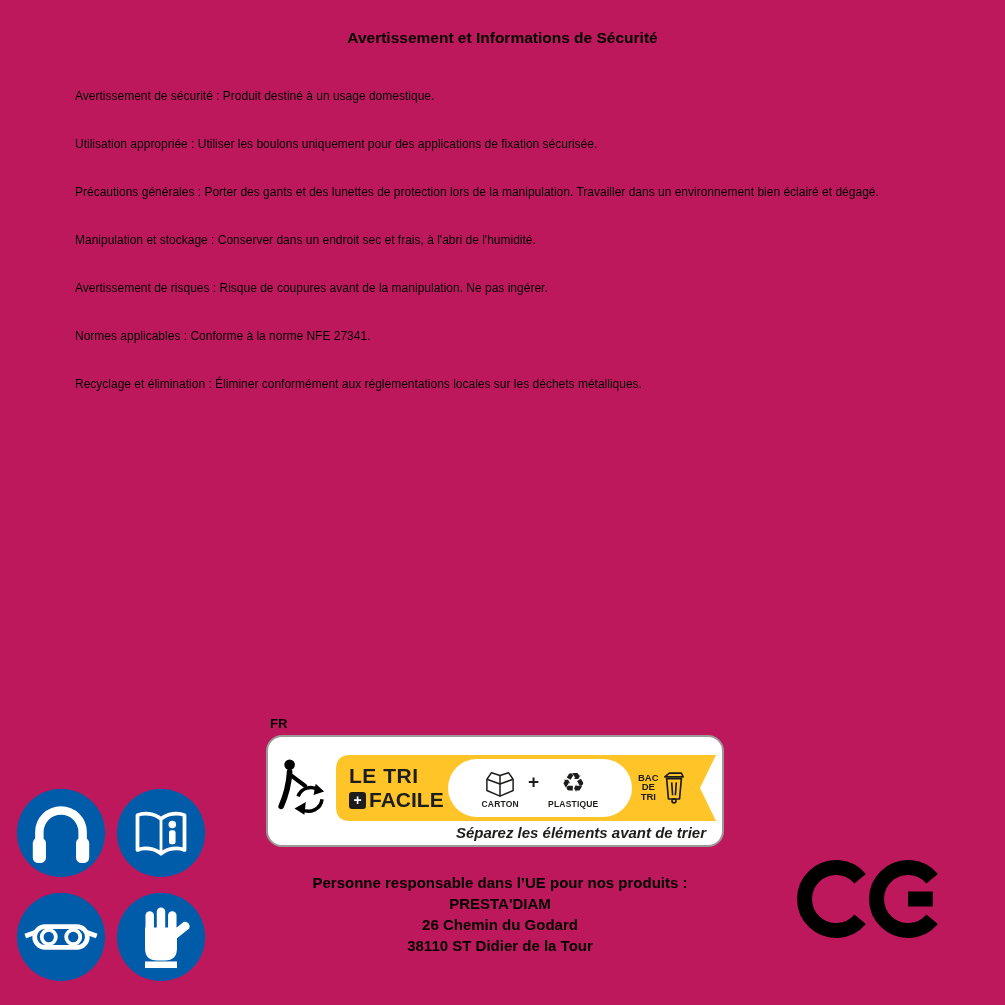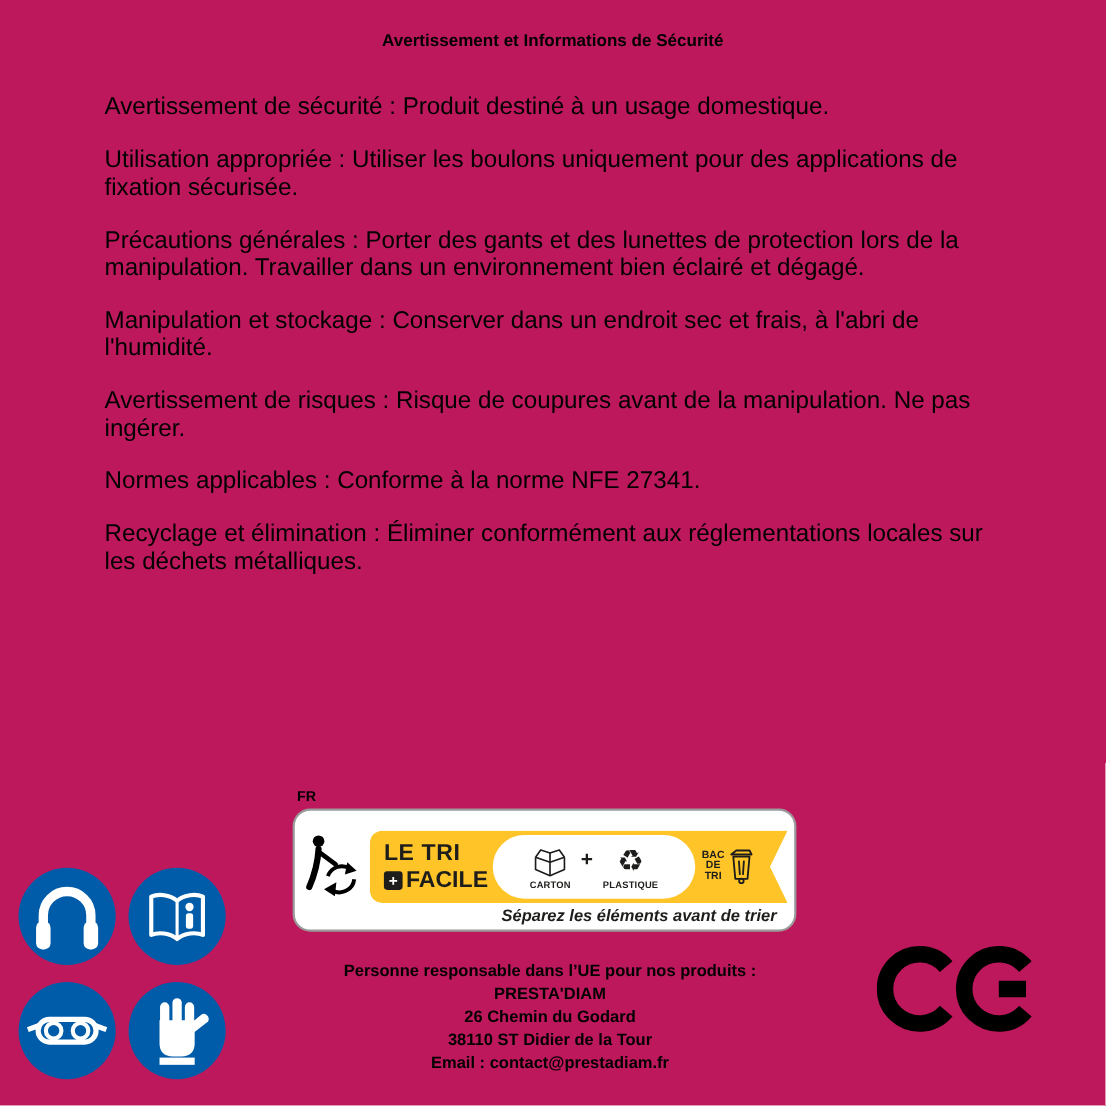--- a/index.html
+++ b/index.html
@@ -6,21 +6,21 @@
   html,body { background:#fff; }
   .page {
     position:relative; width:1005px; height:1005px; background:#be185d;
     font-family:"Liberation Sans", sans-serif; color:#000; overflow:hidden;
   }
   .title {
     position:absolute; top:29px; left:0; width:100%;
     text-align:center; font-size:15.5px; font-weight:bold;
   }
   .paras { position:absolute; top:84px; left:75px; width:852px; }
-  .paras p { font-size:22px; line-height:25px; margin-bottom:23px;margin-left:20px; }
+  .paras p { font-size:12px; line-height:25px; margin-bottom:23px; }
 
   
   .icon-grid {
     position:absolute; left:14px; top:786px;
     display:grid; grid-template-columns:94px 94px; gap:10px 6px;
   }
   .m-icon { width:94px; height:94px; display:block; }
   .icbg { fill:var(--blue,#005CA9); }
 
   
@@ -175,21 +175,20 @@
       </div>
       <div class="tagline">Séparez les éléments avant de trier</div>
     </div>
   </div>
 
   <div class="resp">
     <div>Personne responsable dans l’UE pour nos produits :</div>
     <div>PRESTA'DIAM</div>
     <div>26 Chemin du Godard</div>
     <div>38110 ST Didier de la Tour</div>
-    <div>Email : contact@prestadiam.fr</div>
   </div>
 
   <svg class="ce" viewBox="0 0 200 105">
     <g fill="none" stroke="#000" stroke-width="20">
       <path d="M84.2 25.5 A42 42 0 1 0 84.2 79.5"></path>
       <path d="M180.2 25.5 A42 42 0 1 0 180.2 79.5"></path>
       <path d="M148 52.5 L181 52.5"></path>
     </g>
   </svg>
 

